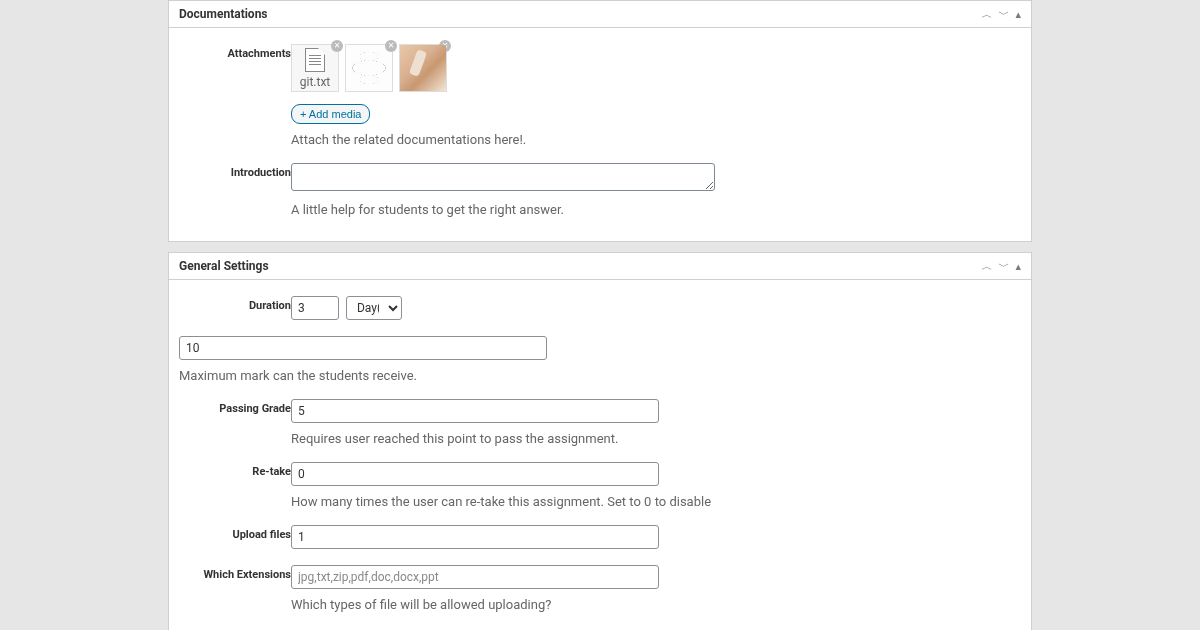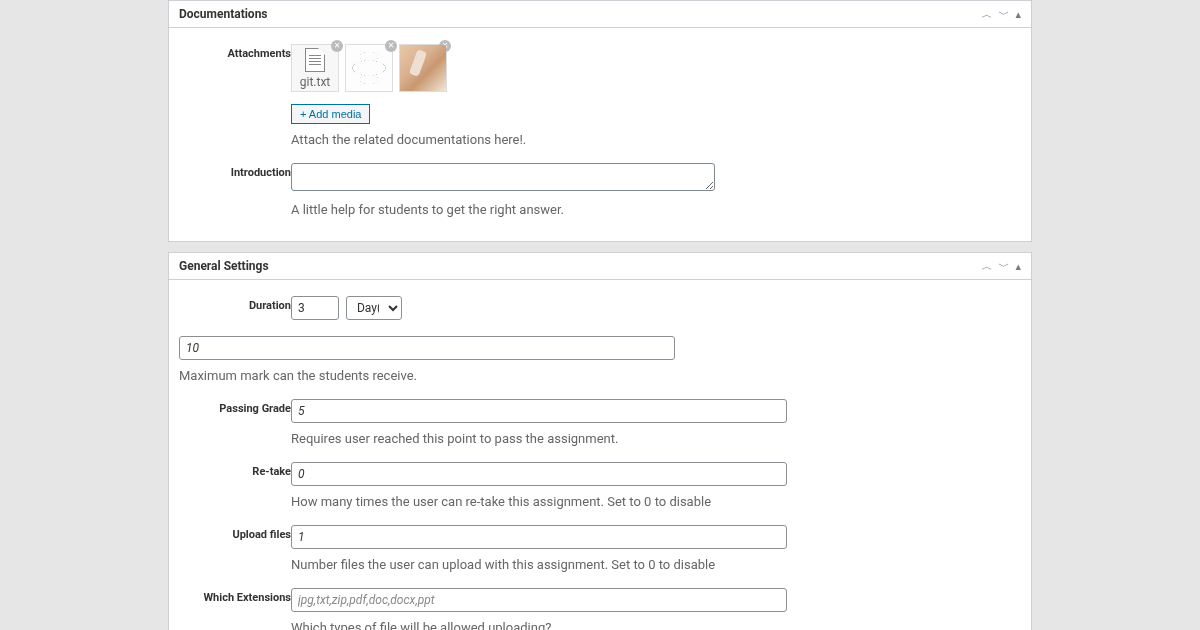--- a/index.html
+++ b/index.html
@@ -138,21 +138,21 @@
     transform: rotate(20deg);
   }
   .add-media {
     display: inline-block;
     margin-top: 12px;
     padding: 3px 8px;
     border: 1px solid #0071a1;
     background: #f3f5f6;
     color: #0071a1;
     font-size: 11px;
-    border-radius: 0;
+    border-radius: 9px;
     cursor: pointer;
   }
   .helper {
     font-size: 13px;
     color: #666;
     margin-top: 8px;
   }
   textarea.big {
     width: 424px;
     height: 28px;
@@ -166,21 +166,21 @@
     border: 1px solid #8c8f94;
     border-radius: 3px;
     padding: 2px 6px;
     height: 24px;
     font-size: 12px;
     background: #fff;
     color: #333;
     font-family: inherit;
   }
   input::placeholder { color: #8a8a8a; }
-  .w-full { width: 496px; font-style: italic; }
+  .w-full { width: 368px; }
   .w-short { width: 48px; }
   .duration-unit { width: 56px; margin-left: 4px; }
 </style>
 </head>
 <body>
 
 <div class="panel">
   <div class="panel-header">
     <div class="panel-title">Documentations</div>
     <div class="panel-controls">
@@ -266,21 +266,20 @@
       <div class="field-content">
         <input type="text" class="w-full" value="0" style="">
         <div class="helper">How many times the user can re-take this assignment. Set to 0 to disable</div>
       </div>
     </div>
 
     <div class="field-row">
       <div class="field-label">Upload files</div>
       <div class="field-content">
         <input type="text" class="w-full" value="1" style="">
-        <div class="helper">Number files the user can upload with this assignment. Set to 0 to disable</div>
       </div>
     </div>
 
     <div class="field-row">
       <div class="field-label">Which Extensions</div>
       <div class="field-content">
         <input type="text" class="w-full" placeholder="jpg,txt,zip,pdf,doc,docx,ppt" style="">
         <div class="helper">Which types of file will be allowed uploading?</div>
       </div>
     </div>

